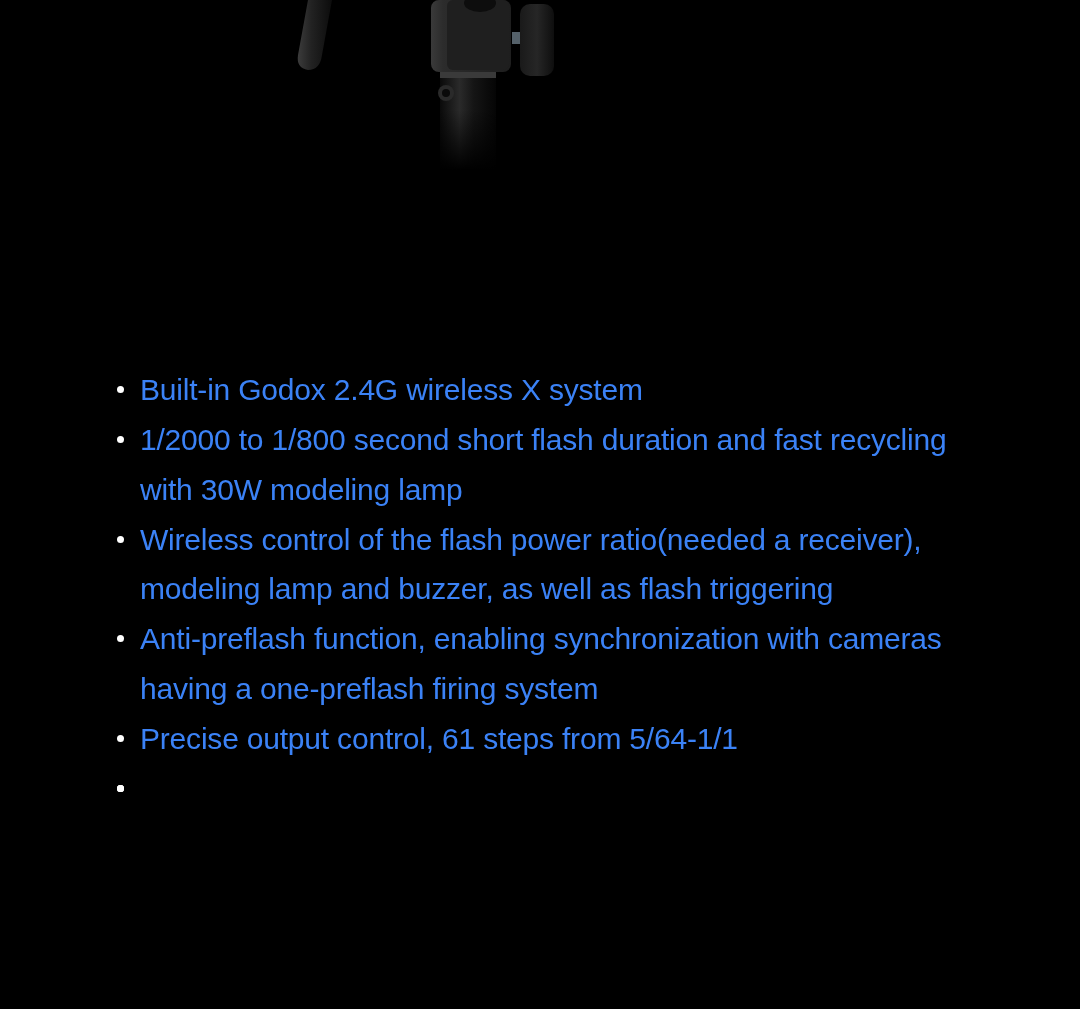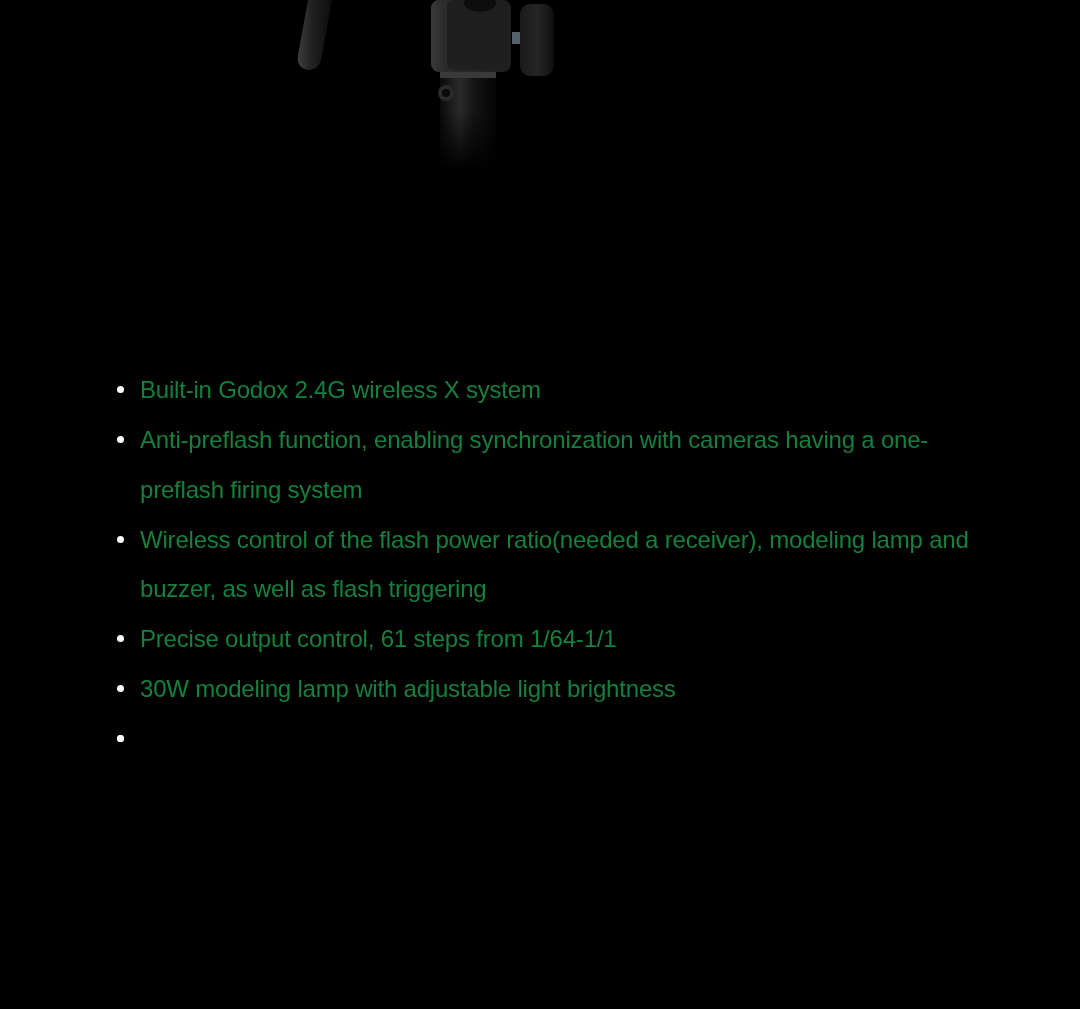--- a/index.html
+++ b/index.html
@@ -27,24 +27,24 @@
       left: 115px;
       top: 365px;
       width: 860px;
       margin: 0;
       padding: 0;
       list-style: none;
     }
     .feature-item {
       position: relative;
       padding-left: 25px;
-      font-size: 24px;
+      font-size: 30px;
       line-height: 49.5px;
       letter-spacing: -0.2px;
-      color: #15803d;
+      color: #3b82f6;
       margin-bottom: 0.5px;
     }
     .bullet {
       position: absolute;
       left: 2px;
       top: 21px;
       width: 7px;
       height: 7px;
       border-radius: 50%;
       background: #ffffff;
@@ -102,33 +102,36 @@
   </svg>
 </div>
 
 <ul class="features">
   <li class="feature-item">
     <span class="bullet"></span>
     <span>Built-in Godox 2.4G wireless X system</span>
   </li>
   <li class="feature-item">
     <span class="bullet"></span>
-    <span>Anti-preflash function, enabling synchronization with cameras having a one-preflash firing system</span>
+    <span>1/2000 to 1/800 second short flash duration and fast recycling with 30W modeling lamp</span>
   </li>
   <li class="feature-item">
     <span class="bullet"></span>
     <span>Wireless control of the flash power ratio(needed a receiver), modeling lamp and buzzer, as well as flash triggering</span>
   </li>
   <li class="feature-item">
     <span class="bullet"></span>
-    <span>Precise output control, 61 steps from 1/64-1/1</span>
+    <span>Anti-preflash function, enabling synchronization with cameras having a one-preflash firing system</span>
   </li>
   <li class="feature-item">
     <span class="bullet"></span>
-    <span>30W modeling lamp with adjustable light brightness</span>
+    <span>Precise output control, 61 steps from 5/64-1/1</span>
+  </li>
+  <li class="feature-item">
+    <span class="bullet"></span>
   </li>
   <li class="feature-item">
     <span class="bullet"></span>
   </li>
   <li class="feature-item">
     <span class="bullet"></span>
   </li>
 </ul>
 
 </body></html>

